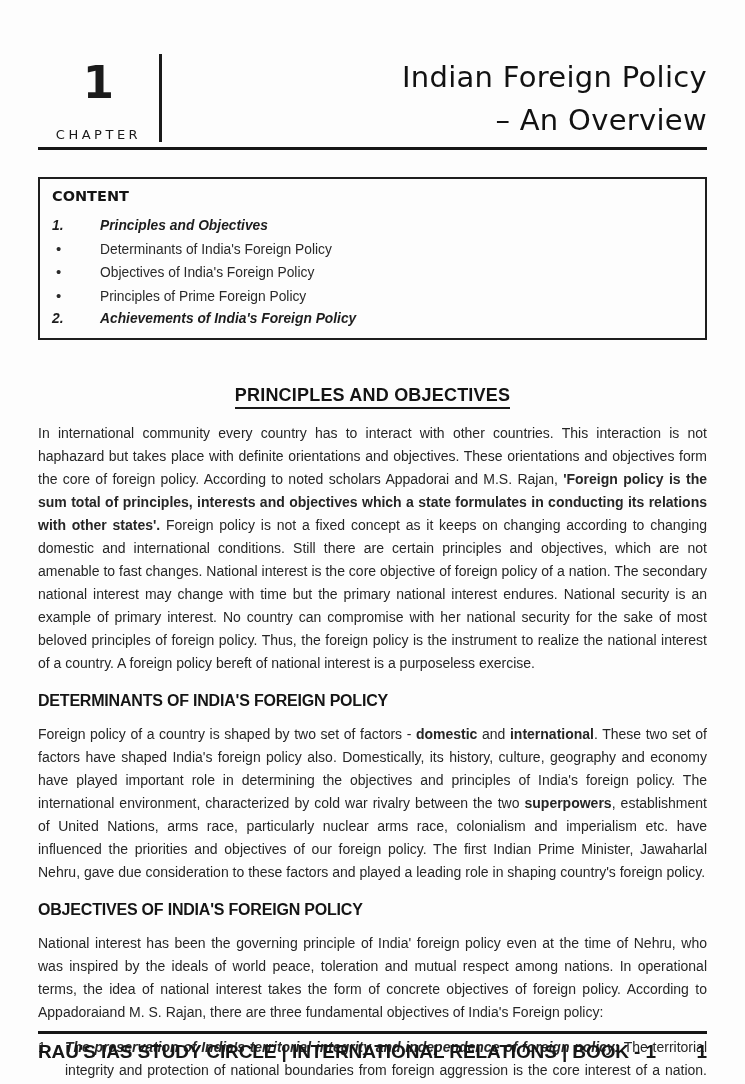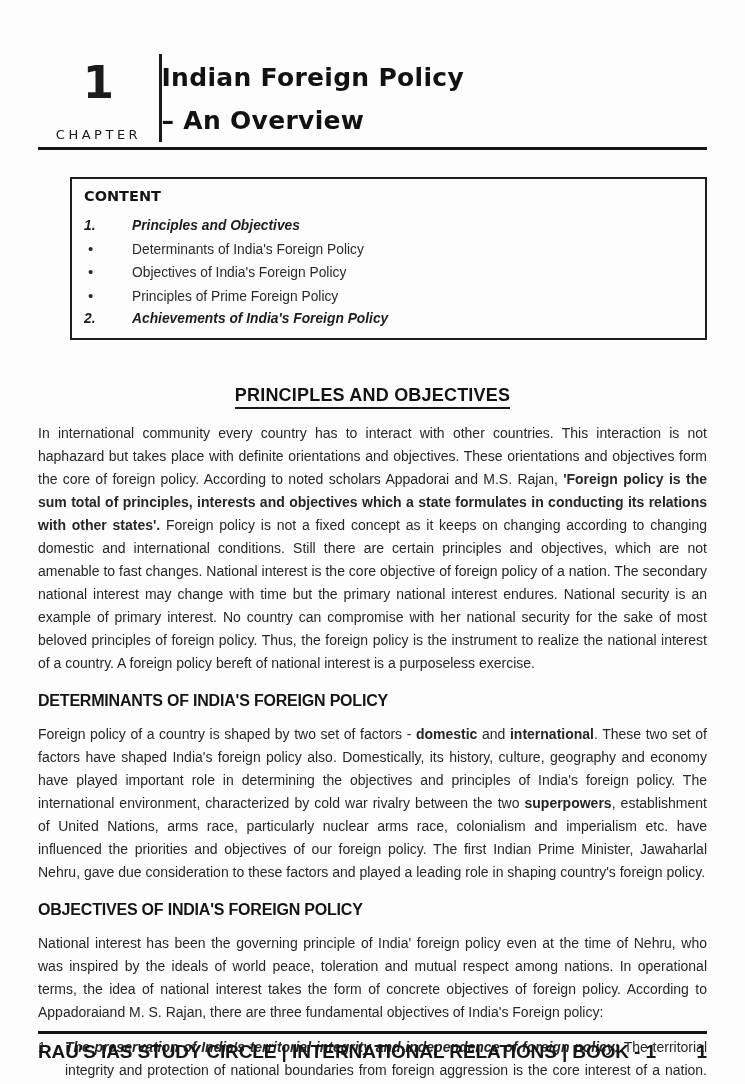--- a/index.html
+++ b/index.html
@@ -42,36 +42,35 @@
   .chapter-label {
     font-family: "DejaVu Sans", sans-serif;
     font-weight: 400;
     font-size: 13px;
     letter-spacing: 3.5px;
     color: #1b1b1b;
   }
   .vline { width: 2.5px; background: #1b1b1b; }
   .title-block {
     flex: 1;
-    text-align: left;
-    font-family: "DejaVu Sans", sans-serif;
-    font-weight: 700;
-    font-size: 25px;
+    text-align: right;
+    font-family: "DejaVu Sans", sans-serif;
+    font-weight: 400;
+    font-size: 29px;
     line-height: 43px;
     letter-spacing: 0.3px;
     color: #121212;
     padding-top: 2px;
   }
 
   
   .content-box {
     margin-top: 27px;
     border: 2px solid #1e1e1e;
     padding: 9px 12px 7px 12px;
-    margin-left: 32px;
   }
   .cb-heading {
     font-family: "DejaVu Sans", sans-serif;
     font-weight: 700;
     font-size: 14.5px;
     color: #151515;
     margin-bottom: 11px;
   }
   .cb-item {
     display: flex;

